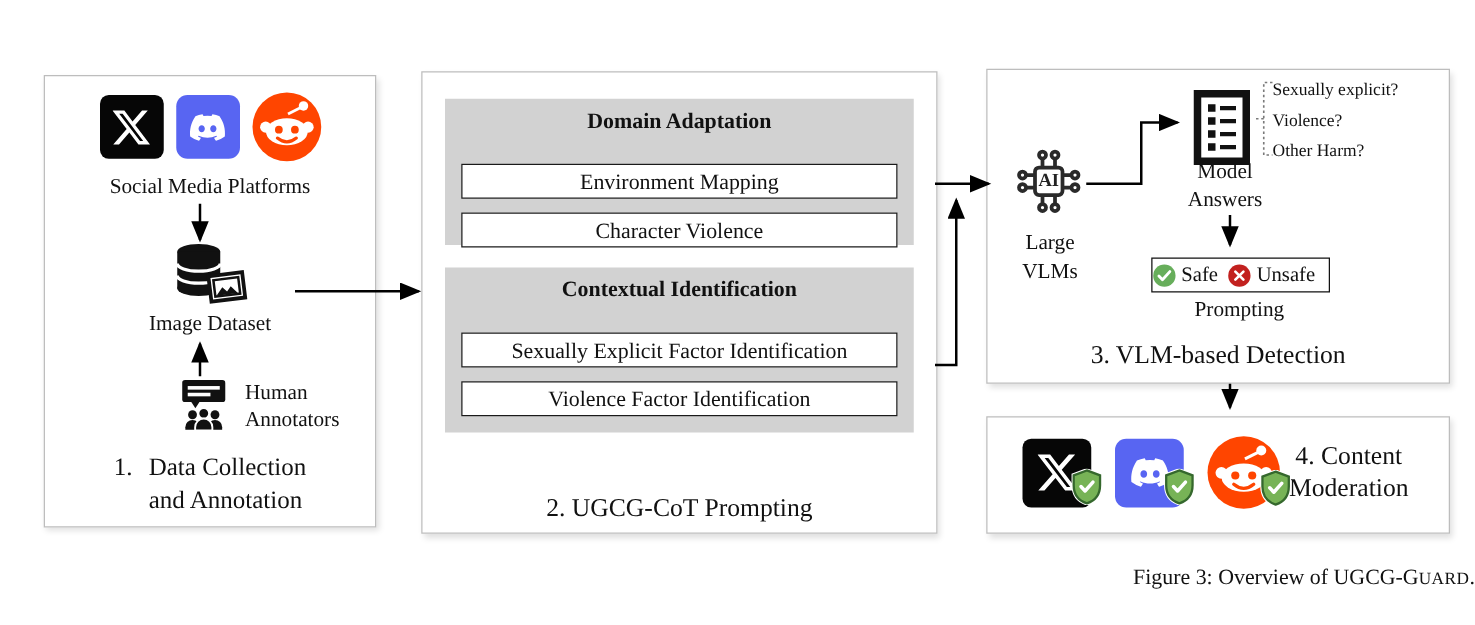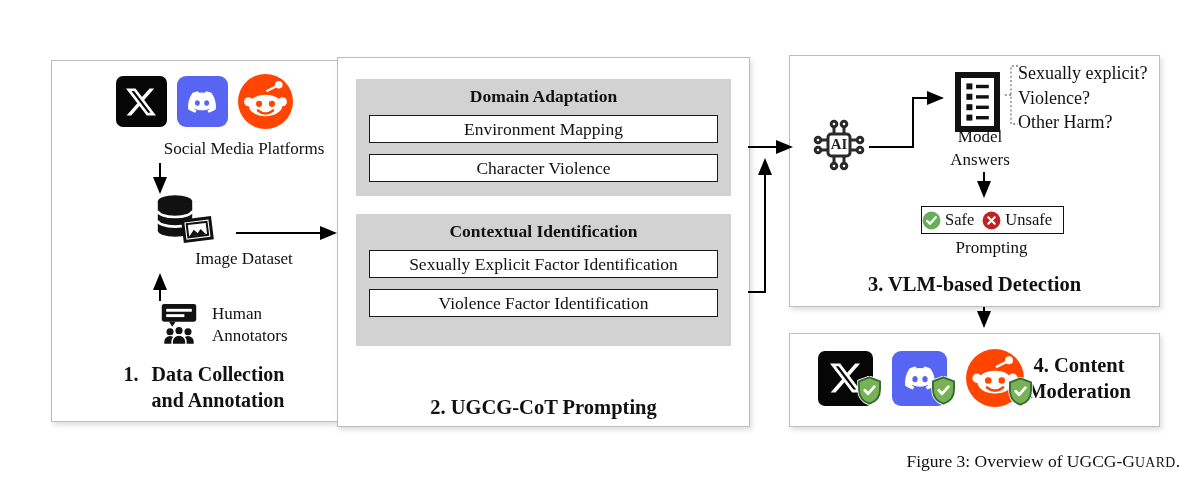--- a/index.html
+++ b/index.html
@@ -1,54 +1,54 @@
 <!DOCTYPE html>
 <html style="--x-black: #060606; --discord-blue: #5865F2; --reddit-orange: #FF4500; --safe-green: #67AE5B; --unsafe-red: #C2211F; --shield-green: #77B356; --shield-border: #35682D; --section-gray: #D2D2D2; --panel-border: #BDBDBD;"><head>
 <meta charset="utf-8">
 <style>
   html,body{margin:0;padding:0;background:#fff;}
   .canvas{position:relative;width:1180px;height:500px;background:#fff;overflow:hidden;
           font-family:"Liberation Serif",serif;color:#111;}
   .connectors{position:absolute;left:0;top:0;width:1180px;height:500px;pointer-events:none;z-index:6;}
   .panel{position:absolute;background:#fff;border:1px solid var(--panel-border);
          box-shadow:2px 3px 5px rgba(0,0,0,.13);z-index:2;}
-  #box1{left:51px;top:60px;width:264px;height:360px;padding-left:40px;}
+  #box1{left:35px;top:60px;width:264px;height:360px;}
   #box2{left:337px;top:57px;width:411px;height:368px;}
   #box3{left:789px;top:55px;width:369px;height:250px;}
   #box4{left:789px;top:333px;width:369px;height:92px;}
 
   
   .platform-row{position:absolute;left:0;top:13px;width:100%;display:flex;justify-content:center;align-items:center;gap:10px;}
   .picon{display:flex;align-items:center;justify-content:center;}
   .picon.x{width:51px;height:51px;border-radius:7px;background:var(--x-black);}
   .picon.discord{width:51px;height:51px;border-radius:9px;background:var(--discord-blue);}
   .picon.reddit{width:55px;height:55px;border-radius:50%;background:var(--reddit-orange);overflow:hidden;}
   .lbl{position:absolute;width:100%;text-align:center;font-size:17px;}
   #sm-label{top:78px;}
   #db-icon{position:absolute;left:101px;top:132px;}
   #ds-label{top:188px;}
   .ann-row{position:absolute;left:104px;top:240px;display:flex;align-items:flex-start;gap:10px;}
   .ann-text{font-size:17px;line-height:22px;padding-top:2px;}
-  .panel-title{position:absolute;font-weight:bold;font-size:20px;line-height:26px;}
+  .panel-title{position:absolute;font-weight:normal;font-size:20px;line-height:26px;}
   #t1{left:0;bottom:8px;width:100%;display:flex;justify-content:center;gap:13px;}
   #t1 .num{padding-top:0;}
   
   .gray-section{position:absolute;left:18px;width:375px;background:var(--section-gray);}
   #gs1{top:21px;height:117px;}
   #gs2{top:156px;height:132px;}
-  .gs-title{text-align:center;font-weight:bold;font-size:17.5px;padding:7px 0 8px;}
+  .gs-title{text-align:center;font-weight:bold;font-size:17.5px;padding:7px 0 24px;}
   .gs-row{background:#fff;border:1.5px solid #1a1a1a;height:26px;line-height:26px;
           text-align:center;font-size:17.5px;margin:0 13px 11px;}
   #t2{left:0;bottom:6px;width:100%;text-align:center;font-size:20.5px;}
   
   #ai-chip{position:absolute;left:16px;top:56px;}
   #vlm-label{position:absolute;left:4px;top:126px;width:92px;text-align:center;font-size:17px;line-height:23px;}
   #checklist{position:absolute;left:164px;top:15px;}
   #answers-label{position:absolute;left:146px;top:69px;width:88px;text-align:center;font-size:17px;line-height:23px;}
-  .questions{position:absolute;left:228px;top:5px;font-size:18px;line-height:24.5px;}
+  .questions{position:absolute;left:228px;top:5px;font-size:14px;line-height:24.5px;}
   .decision-box{position:absolute;left:131px;top:150px;width:141px;height:26px;border:1.5px solid #111;
                 background:#fff;display:flex;align-items:center;justify-content:flex-start;gap:4px;font-size:16.5px;}
   .decision-box .w{margin-right:4px;}
   #decision-label{position:absolute;left:131px;top:182px;width:141px;text-align:center;font-size:17px;}
   #t3{left:0;bottom:9px;width:100%;text-align:center;font-size:20.5px;}
   
   .mod-row{position:absolute;left:28px;top:15px;display:flex;align-items:center;gap:19px;}
   .mod-icon{position:relative;}
   .badge{position:absolute;right:-10px;bottom:-3px;z-index:3;}
   #t4{right:10px;top:18px;width:140px;text-align:center;font-size:20.5px;}
@@ -182,20 +182,24 @@
           <circle cx="14" cy="27" r="1.4"></circle>
             <circle cx="19" cy="27" r="1.4"></circle>
           <circle cx="6" cy="14" r="1.4"></circle>
             <circle cx="6" cy="19" r="1.4"></circle>
           <circle cx="27" cy="14" r="1.4"></circle>
             <circle cx="27" cy="19" r="1.4"></circle>
         </g>
         <text x="16.5" y="16.8" text-anchor="middle" dominant-baseline="middle" font-size="7.4" font-weight="bold" font-family="Liberation Serif, serif" fill="#222">AI</text>
       </svg>
     </div>
+    <div id="vlm-label">
+      <div>Large</div>
+      <div>VLMs</div>
+    </div>
 
     <div id="checklist">
       <svg width="47" height="62" viewBox="0 0 23.5 31">
         <rect x="2" y="2" width="19.5" height="27" fill="#fff" stroke="#111" stroke-width="3"></rect>
         <g fill="#111">
           <rect x="6.2" y="6.2" width="3" height="3"></rect>
             <rect x="11" y="6.9" width="6.4" height="1.7"></rect>
           <rect x="6.2" y="11.4" width="3" height="3"></rect>
             <rect x="11" y="12.1" width="6.4" height="1.7"></rect>
           <rect x="6.2" y="16.6" width="3" height="3"></rect>

